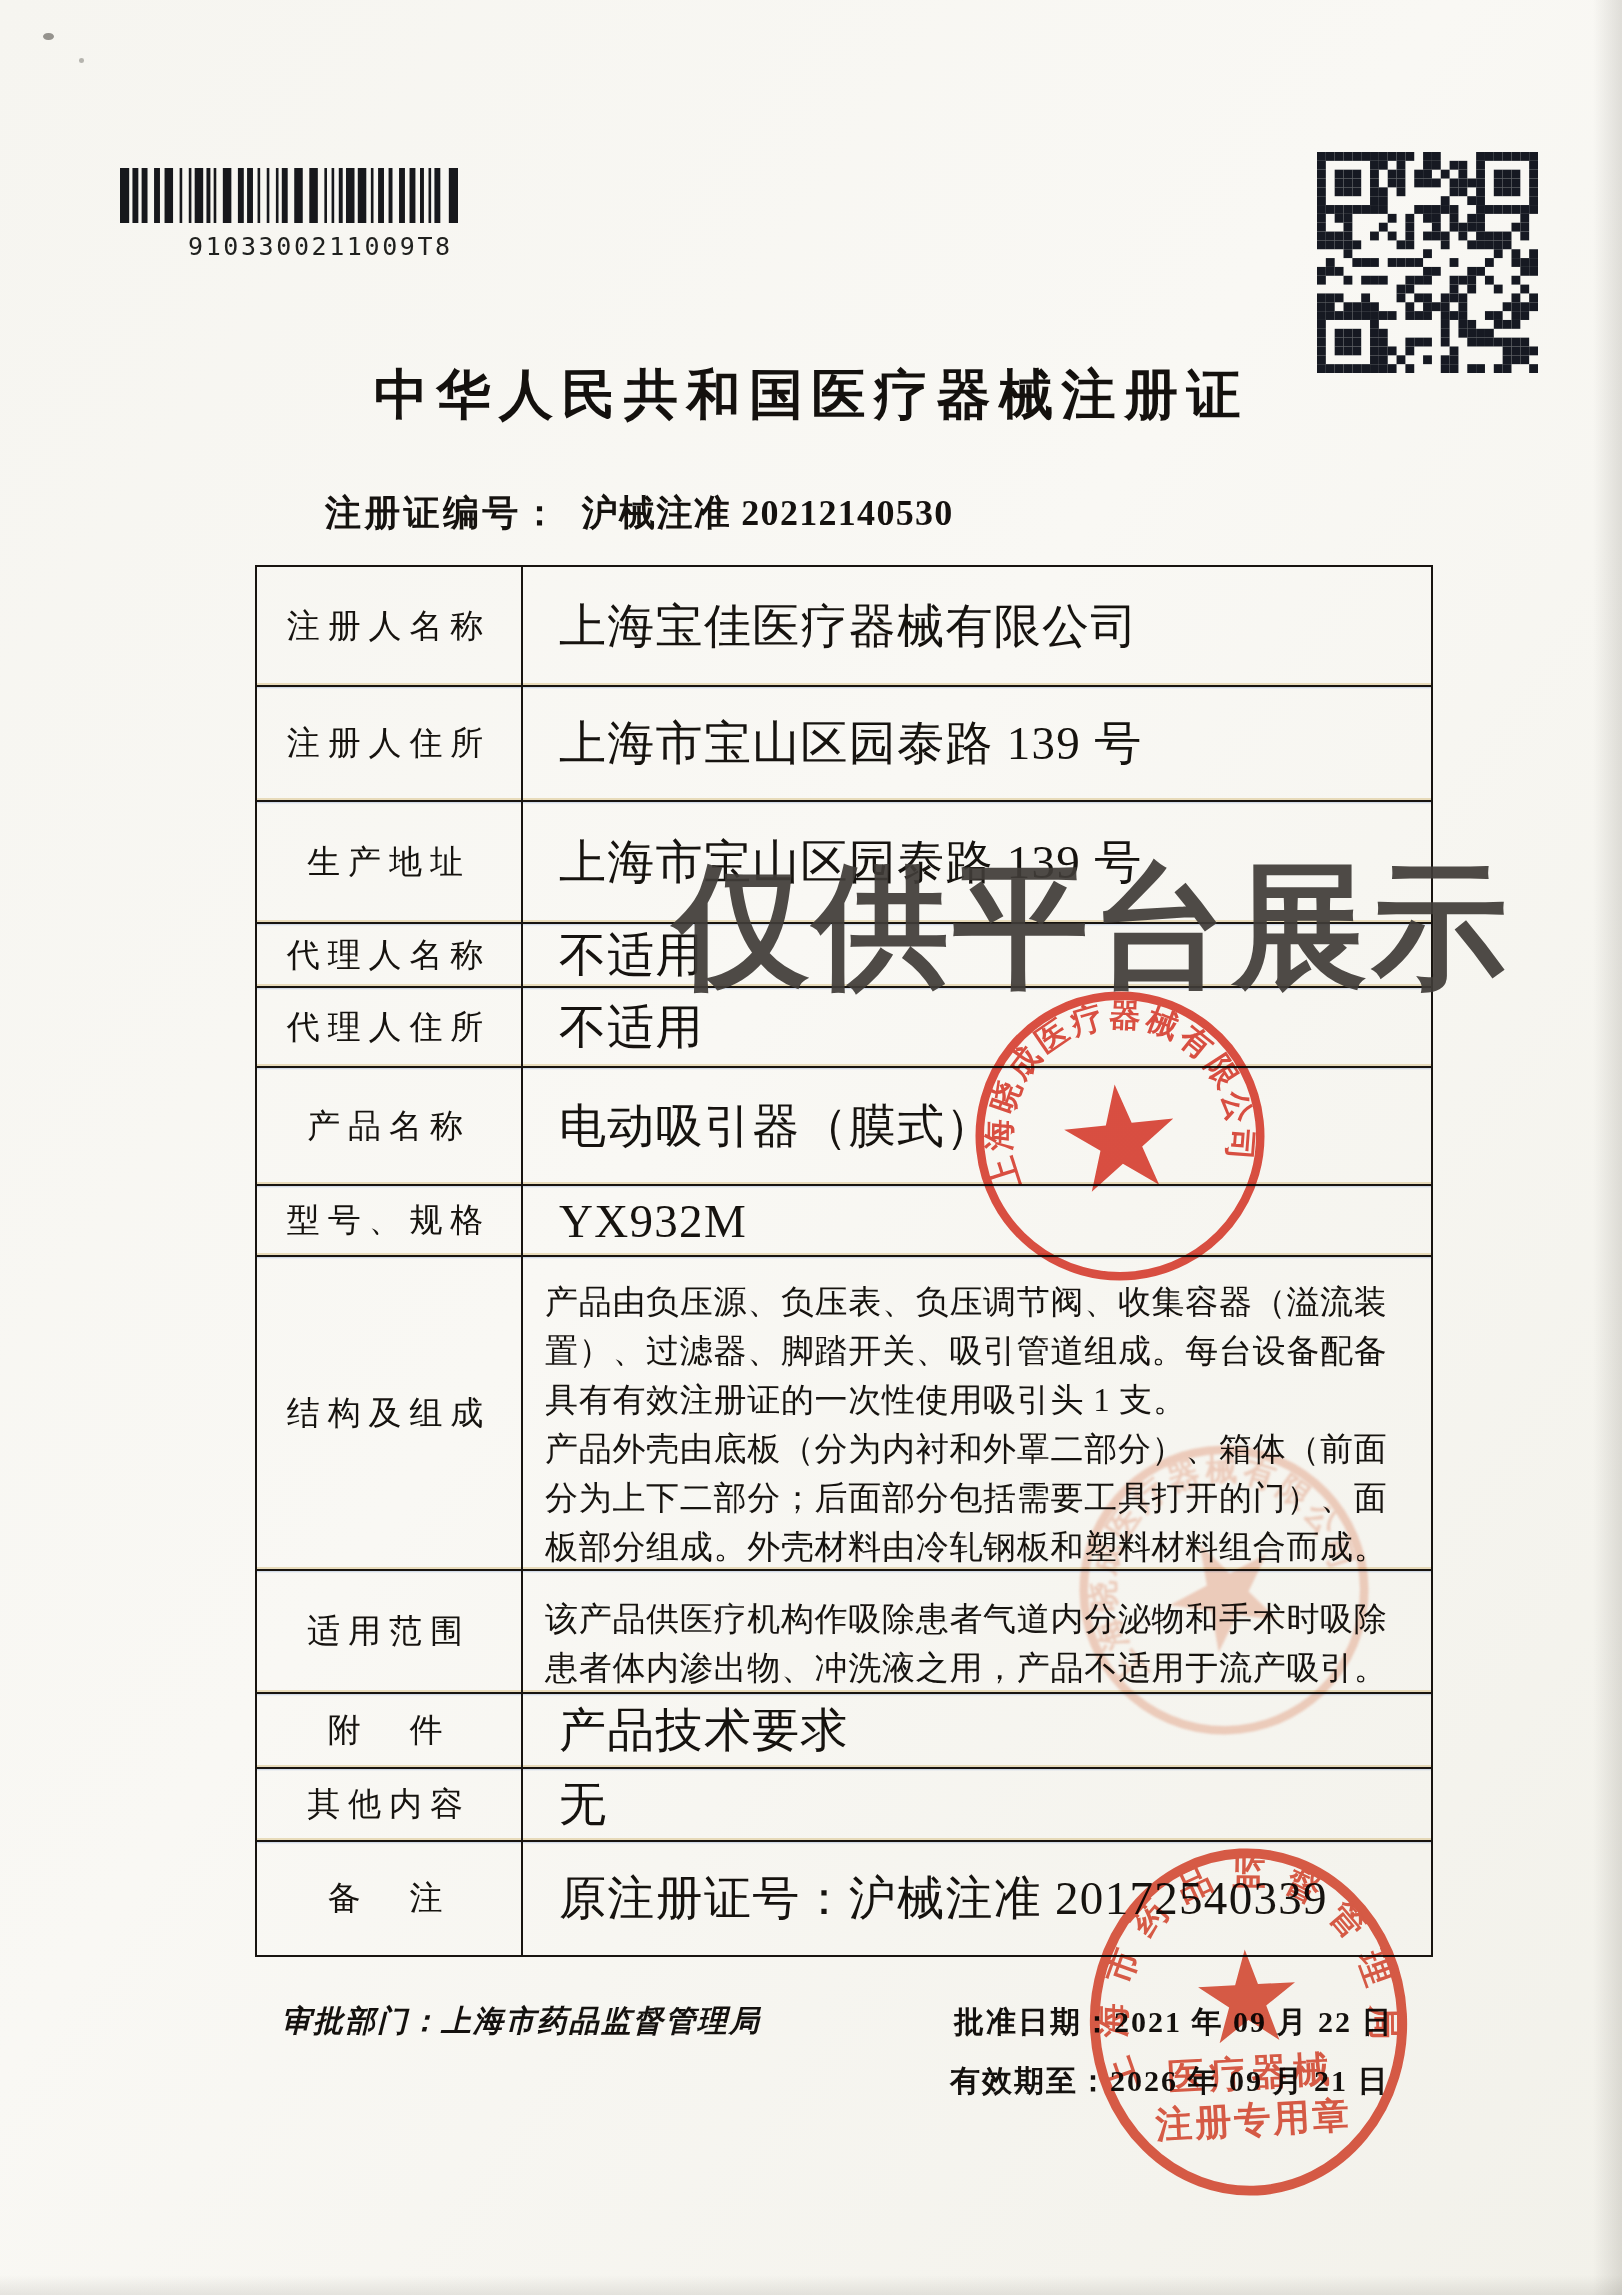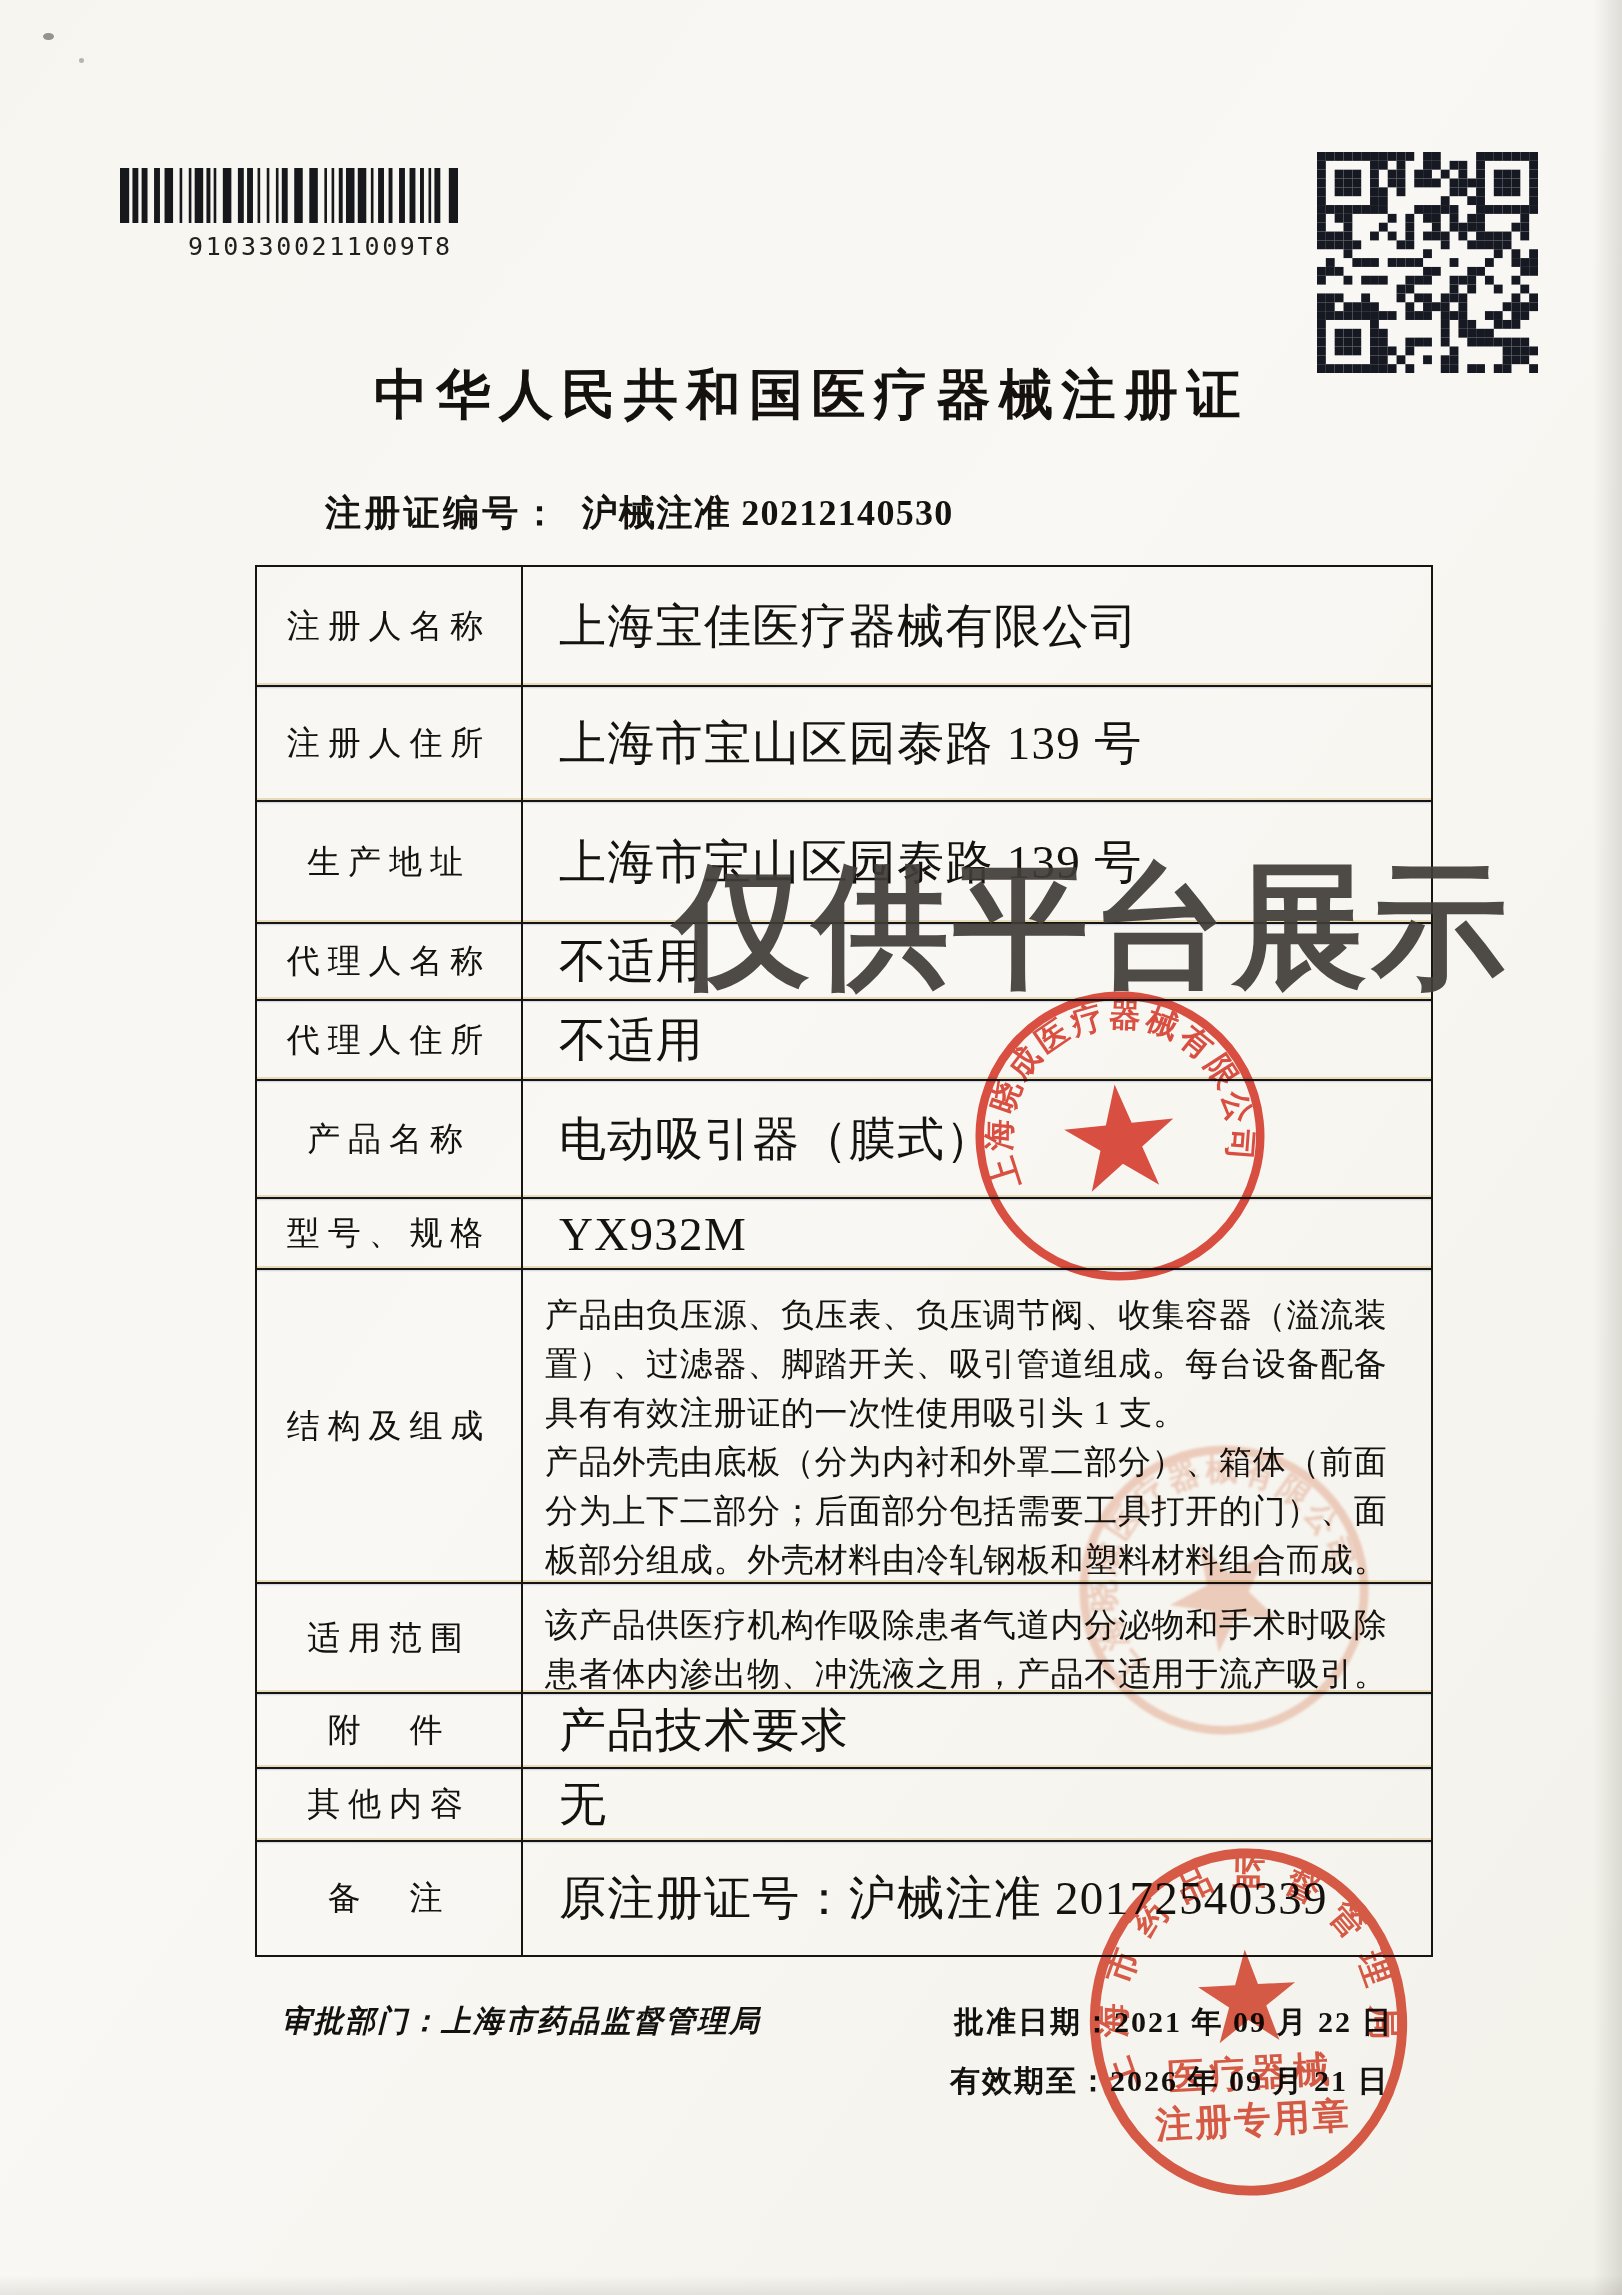--- a/index.html
+++ b/index.html
@@ -35,23 +35,23 @@
   .row{display:flex;box-sizing:border-box;border-bottom:2.6px solid #181410;
     box-shadow:inset 0 -4.6px 0 -2.6px rgba(206,174,94,.38), 0 1.3px 0 rgba(110,145,200,.28);}
   .row:last-child{border-bottom:none;box-shadow:none;}
   .cl{width:266px;flex:0 0 266px;box-sizing:border-box;border-right:2.6px solid #181410;
     display:flex;align-items:center;justify-content:center;
     font-size:33px;letter-spacing:7.9px;color:#16130f;}
   .cv{flex:1;display:flex;align-items:center;padding-left:36px;box-sizing:border-box;
     font-size:47px;letter-spacing:1.3px;color:#16130f;}
   .cv.para{font-size:33px;line-height:49px;letter-spacing:0.7px;white-space:pre-line;
     padding:6.5px 10.5px 6.5px 22px;text-align:left;margin-top:24px;}
-  .r1{height:120px}.r2{height:115px}.r3{height:122px}.r4{height:77px}
+  .r1{height:120px}.r2{height:115px}.r3{height:122px}.r4{height:64px}
   .r5{height:80px}.r6{height:118px}.r7{height:71px}.r8{height:314px}
-  .r9{height:110px}.r10{height:75px}.r11{height:73px}.r12{height:113px}
+  .r9{height:123px}.r10{height:75px}.r11{height:73px}.r12{height:113px}
 
   .footer-line{position:absolute;font-size:30px;font-weight:700;letter-spacing:2px;
     color:#14110e;z-index:10;}
   .fl1{left:281px;top:2001px;font-style:italic;}
   .fl2{left:954px;top:2002px;}
   .fl3{left:950px;top:2061px;}
 
   .stamp{position:absolute;mix-blend-mode:multiply;z-index:30;}
   .stamp text{font-family:"Liberation Serif","DejaVu Serif",serif;font-weight:700;}
   .seal-company{left:966px;top:982px;width:308px;height:308px;

